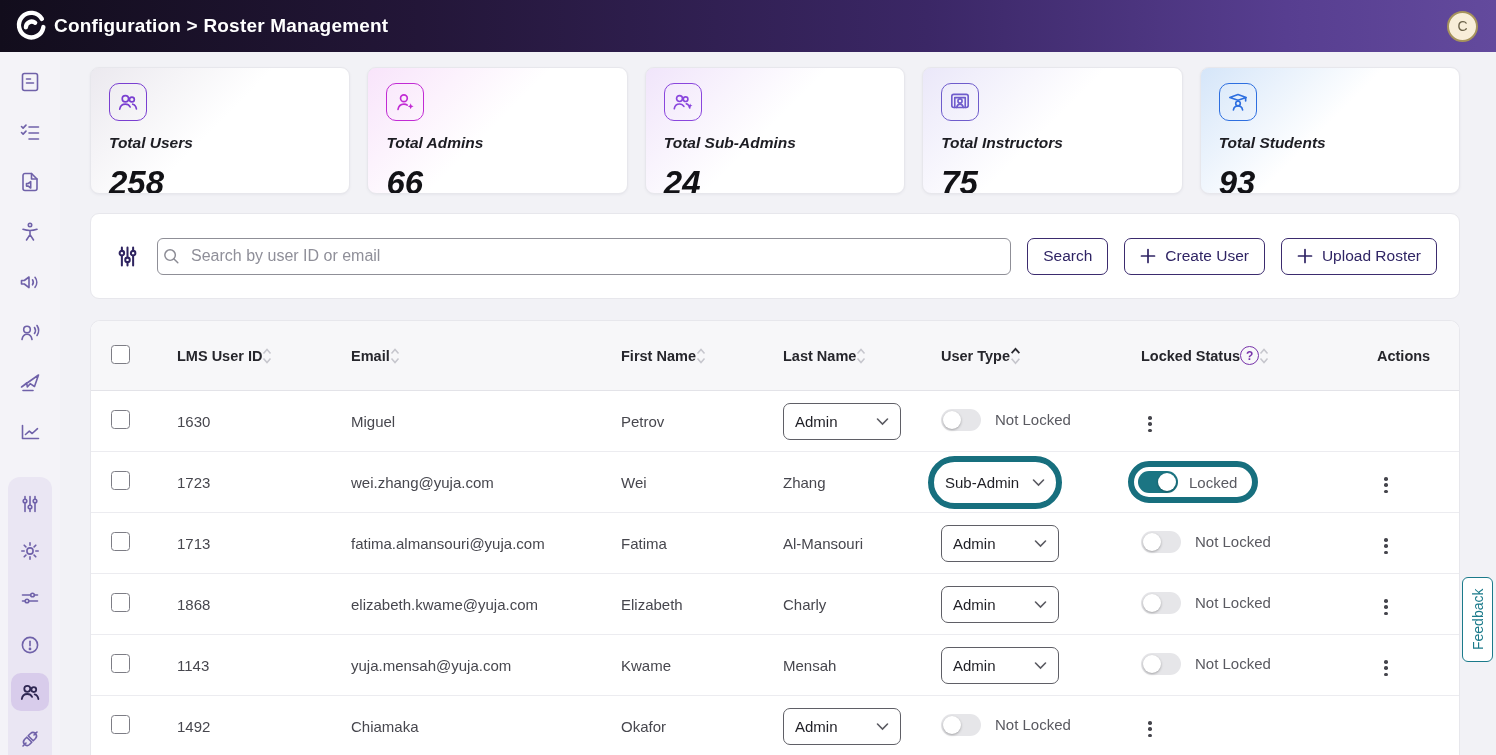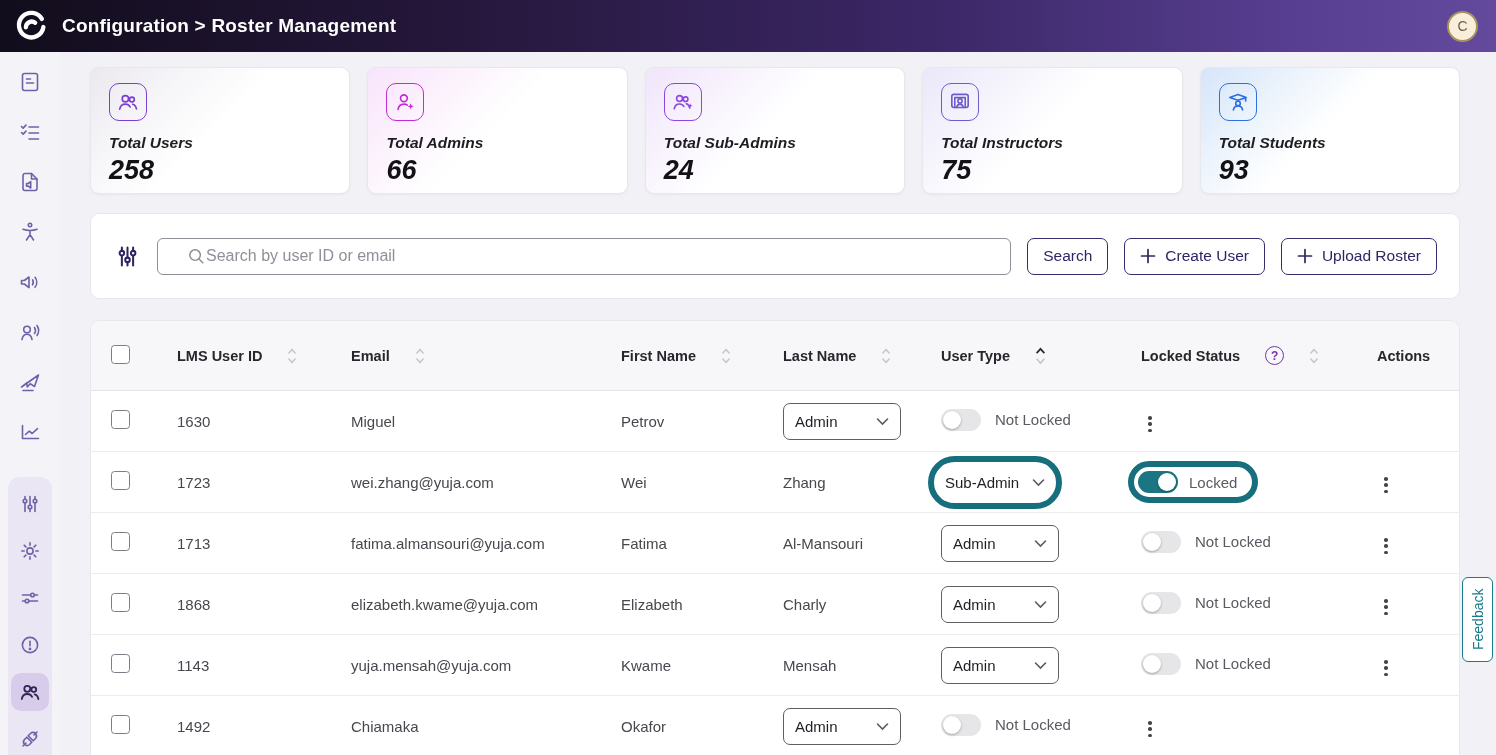--- a/index.html
+++ b/index.html
@@ -2,21 +2,21 @@
 <html><head>
 <meta charset="utf-8">
 <style>
   * { margin:0; padding:0; box-sizing:border-box; }
   html,body { width:1496px; height:755px; overflow:hidden; background:#f2f2f6;
               font-family:"Liberation Sans", sans-serif; }
 
   
   .topbar { position:absolute; top:0; left:0; width:1496px; height:52px; z-index:10;
             background:linear-gradient(90deg,#120d1c 0%,#231638 28%,#3b2766 62%,#573e90 86%,#634a9d 100%);
-            display:flex; align-items:center; padding:0 18px 0 14px; gap:14px; }
+            display:flex; align-items:center; padding:0 18px 0 14px; gap:6px; }
   .logo { width:34px; height:34px; flex:none; }
   .topbar-title { color:#fff; font-size:19px; font-weight:700; letter-spacing:.2px; }
   .avatar { margin-left:auto; width:31px; height:31px; border-radius:50%; background:#f8eed9;
             border:2px solid #a6935c; color:#6b6249; font-size:14px; font-weight:500;
             display:grid; place-items:center; }
 
   
   .sidebar { position:absolute; top:52px; left:0; bottom:0; width:60px; background:#f4f3f8;
              display:flex; flex-direction:column; align-items:center; padding-top:13px; }
   .side-item { width:34px; height:34px; display:grid; place-items:center; color:#6f61a9;
@@ -36,43 +36,43 @@
           box-shadow:0 1px 3px rgba(25,25,60,.05); padding:15px 18px; position:relative; overflow:hidden;font-style:italic; }
   .card::before { content:""; position:absolute; inset:0; pointer-events:none; }
   .card:nth-child(1)::before { background:linear-gradient(135deg,rgba(203,197,213,.38),rgba(255,255,255,0) 48%); }
   .card:nth-child(2)::before { background:linear-gradient(135deg,rgba(236,178,243,.35),rgba(255,255,255,0) 48%); }
   .card:nth-child(3)::before { background:linear-gradient(135deg,rgba(219,190,244,.4),rgba(255,255,255,0) 48%); }
   .card:nth-child(4)::before { background:linear-gradient(135deg,rgba(206,199,241,.42),rgba(255,255,255,0) 48%); }
   .card:nth-child(5)::before { background:linear-gradient(135deg,rgba(171,204,243,.5),rgba(255,255,255,0) 48%); }
   .icon-box { width:38px; height:38px; border:1.6px solid currentColor; border-radius:10px;
               display:grid; place-items:center; position:relative; }
   .card-label { margin-top:13px; font-size:15.5px; font-weight:700; color:#1d1d23; position:relative; }
-  .card-value { margin-top:3px; font-size:27px; font-weight:700; color:#121216; position:relative; }
+  .card-value { margin-top:12px; font-size:33px; font-weight:700; color:#121216; position:relative; }
 
   
   .search-panel { margin-top:19px; height:86px; background:#fff; border:1px solid #e7e7ec;
                   border-radius:9px; display:flex; align-items:center; padding:0 22px; gap:16px; }
   .filter-btn { color:#2f2460; width:28px; height:28px; display:grid; place-items:center; flex:none; }
   .search-box { flex:1; height:37px; border:1px solid #8f8f97; border-radius:6px; background:#fff;
-                display:flex; align-items:center; padding:0 28px; }
+                display:flex; align-items:center; padding:0 3px; gap:10px; }
   .search-box input { border:none; outline:none; flex:1; font-size:16px; color:#33333a;
                       font-family:"Liberation Sans",sans-serif; background:transparent; }
   .search-box input::placeholder { color:#8f8f99; }
   .btn { height:37px; border:1.5px solid #3b2b6e; border-radius:7px; background:#fff; color:#2f2464;
          font-size:15.5px; font-weight:500; padding:0 15px; display:inline-flex; align-items:center;
          gap:9px; flex:none; font-family:"Liberation Sans",sans-serif; cursor:pointer; }
 
   
   .table-card { margin-top:21px; background:#fff; border:1px solid #e7e7ec; border-bottom:none;
                 border-radius:10px 10px 0 0; height:440px; overflow:hidden; }
   .grid-cols { display:grid; grid-template-columns:66px 174px 270px 162px 158px 200px 236px minmax(0,1fr);
                align-items:center; padding:0 20px; }
   .thead { height:70px; background:#f7f7f9; border-bottom:1px solid #e3e3e8;
            font-size:14.5px; font-weight:700; color:#26262c; }
-  .th { display:flex; align-items:center; gap:25px; }
+  .th { display:flex; align-items:center; gap:0; }
   .trow { height:61px; border-bottom:1px solid #ececf0; font-size:15px; color:#47474e; background:#fff; }
   .checkbox { width:19px; height:19px; border:1.9px solid #7d7d85; border-radius:3.5px; background:#fff;
               display:inline-block; cursor:pointer; }
   .sort { display:inline-flex; flex-direction:column; gap:2px; cursor:pointer; }
   .sort svg { display:block; }
   .sort .chev { stroke:#c6c6cd; }
   .sort .chev.active { stroke:#2b2b31; }
   .help { width:19px; height:19px; border:1.7px solid #7733aa; border-radius:50%; color:#7733aa;
           font-size:12px; font-weight:700; display:grid; place-items:center; cursor:pointer; }
   .sel { width:118px; height:37px; border:1px solid #5f5f66; border-radius:7px; background:#fff;

